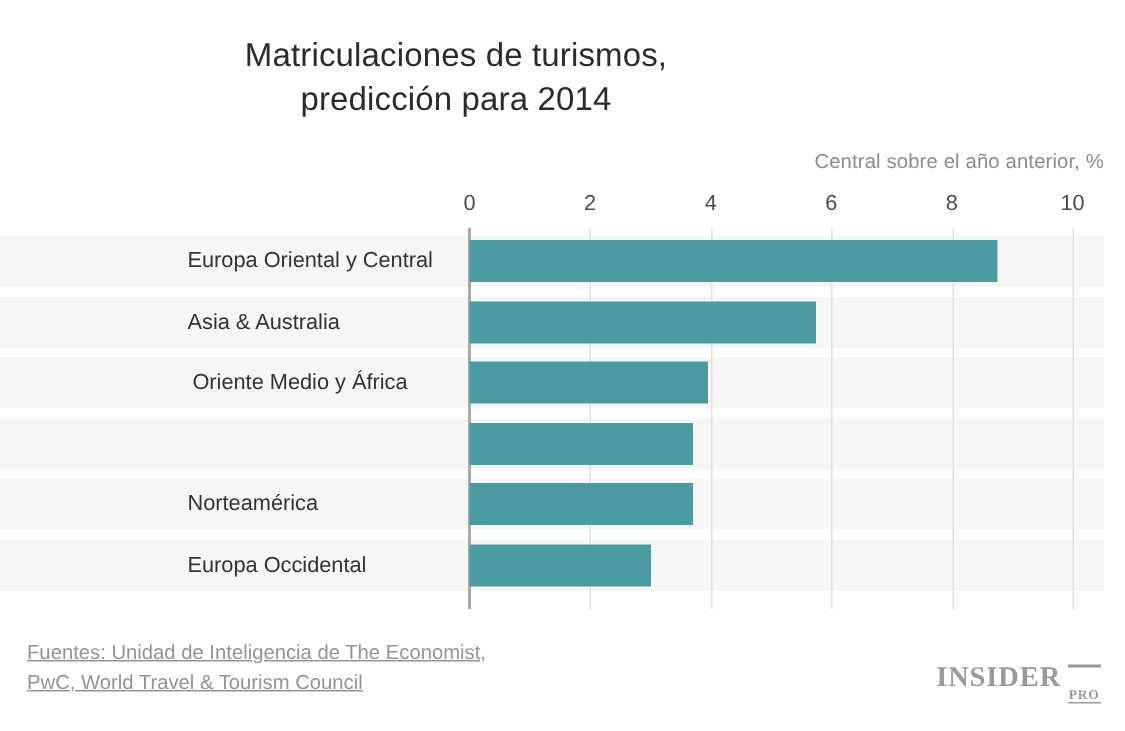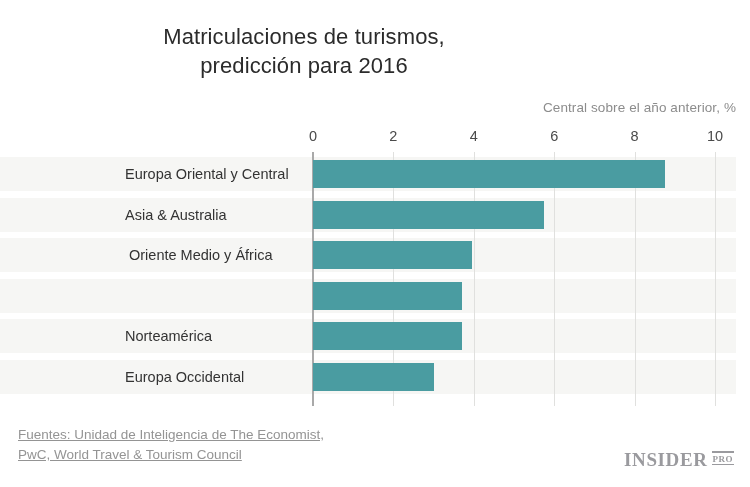--- a/index.html
+++ b/index.html
@@ -167,30 +167,30 @@
   }
   #brand-badge {
     font-family: "Liberation Serif", serif;
     font-size: 9px;
     font-weight: 700;
     letter-spacing: 0.5px;
     color: #9a9a9e;
     line-height: 10px;
     border-top: 2px solid #9a9a9e;
     border-bottom: 1px solid #9a9a9e;
-    padding: 1px 1px 0 1px;
+    padding: 13px 1px 0 1px;
     margin-top: 1px;
   }
 </style>
 </head>
 <body>
 
 <div id="chart-title">
   <span class="tline">Matriculaciones de turismos,</span>
-  <span class="tline">predicción para 2016</span>
+  <span class="tline">predicción para 2014</span>
 </div>
 
 <div id="axis-caption">Central sobre el año anterior, %</div>
 
 <div id="plot">
 
   <div id="tick-labels">
       <span class="tick" style="left: 313px;">0</span>
       <span class="tick" style="left: 393.4px;">2</span>
       <span class="tick" style="left: 473.8px;">4</span>
@@ -213,21 +213,21 @@
       <div class="gl" style="left: 474px;"></div>
       <div class="gl" style="left: 554px;"></div>
       <div class="gl" style="left: 635px;"></div>
       <div class="gl" style="left: 715px;"></div>
       <div class="axis-line" style="left: 312px;"></div>
     </div>
 
   <div id="cat-labels">
       <div class="cat-label" style="top: 0px; right: auto; left: 125px; width: 164px;">Europa Oriental y Central</div>
       <div class="cat-label" style="top: 40.6px; right: auto; left: 125px; width: 164px;">Asia &amp; Australia</div>
-      <div class="cat-label" style="top: 81.2px; right: auto; left: 129px; width: 164px;">Oriente Medio y África</div>
+      <div class="cat-label" style="top: 81.2px; right: auto; left: 118px; width: 164px; text-align: center;">Oriente Medio y África</div>
       <div class="cat-label" style="top: 162.4px; right: auto; left: 125px; width: 164px;">Norteamérica</div>
       <div class="cat-label" style="top: 203px; right: auto; left: 125px; width: 164px;">Europa Occidental</div>
     </div>
 
   <div id="bars">
       <div class="bar" style="left: 313px; top: 3px; width: 351.75px; background: rgb(74, 156, 161);"></div>
       <div class="bar" style="left: 313px; top: 43.6px; width: 231.15px; background: rgb(74, 156, 161);"></div>
       <div class="bar" style="left: 313px; top: 84.2px; width: 158.79px; background: rgb(74, 156, 161);"></div>
       <div class="bar" style="left: 313px; top: 124.8px; width: 148.74px; background: rgb(74, 156, 161);"></div>
       <div class="bar" style="left: 313px; top: 165.4px; width: 148.74px; background: rgb(74, 156, 161);"></div>

